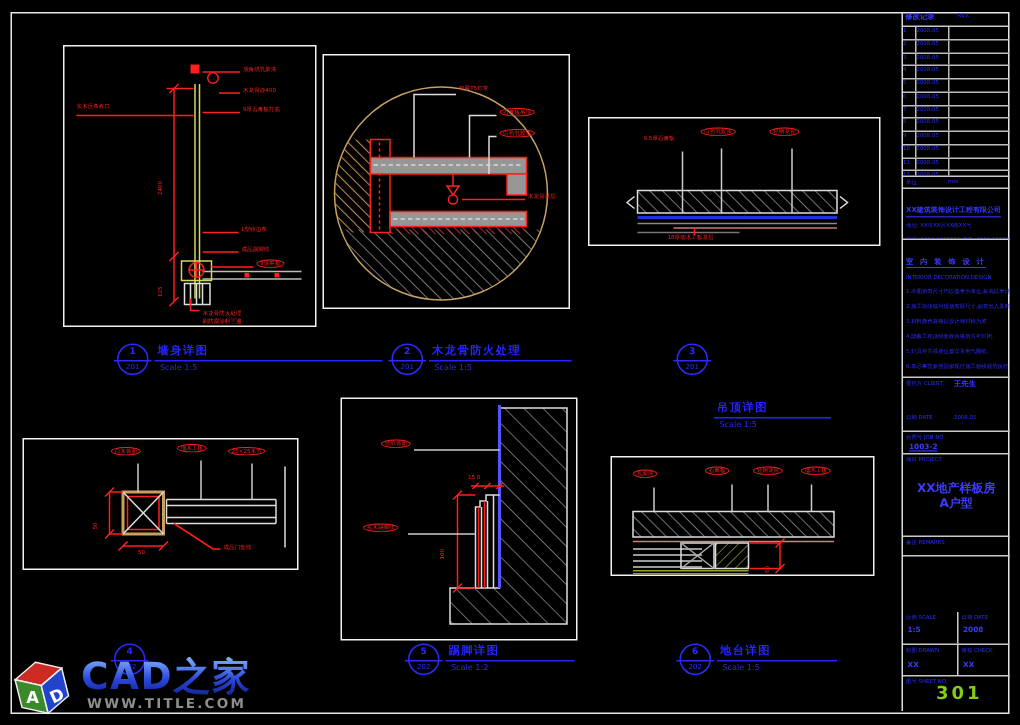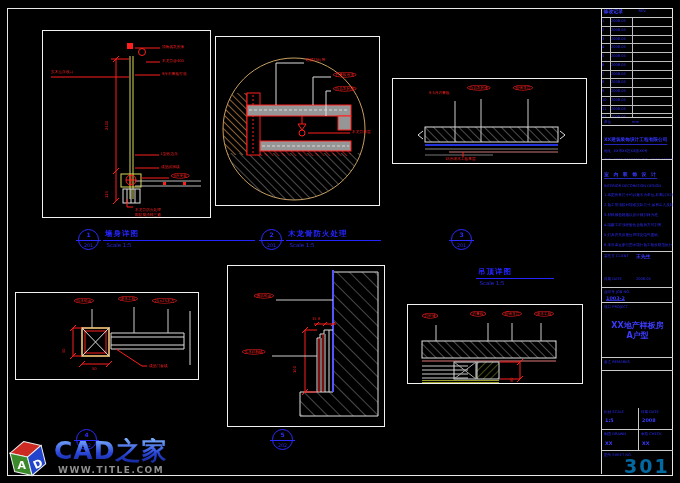--- a/index.html
+++ b/index.html
@@ -37,21 +37,21 @@
   .rc2{width:21px;border-right:1px solid #bdbdbd;flex:none;}
   .rc3{flex:1;}
   .tb-company{padding:2px 2px 0 2px;}
   .cname{color:#3434ff;font-size:6.5px;font-weight:bold;transform:scale(0.72);transform-origin:0 0;
          white-space:nowrap;border-bottom:1px solid #3434ff;display:inline-block;padding-bottom:1px;}
   .brandrow{color:#3a3aff;font-size:7px;font-weight:bold;letter-spacing:2px;transform:scale(0.7);
             transform-origin:0 0;white-space:nowrap;border-bottom:1px solid #3a3aff;display:inline-block;}
   .fieldlab{position:absolute;left:2px;top:1px;}
   .fieldval{position:absolute;}
   .bigproj{color:#3c3cff;font-size:8px;font-weight:bold;text-align:center;line-height:1.3;}
-  .sheetno{color:#0369a1;font-size:19px;font-weight:bold;letter-spacing:2px;}
+  .sheetno{color:#84cc16;font-size:12px;font-weight:bold;letter-spacing:2px;}
   .gridcell{position:absolute;box-sizing:border-box;border-left:1px solid #c9c9c9;border-top:1px solid #c9c9c9;}
   
   .logo{position:absolute;left:8px;top:438px;z-index:20;display:flex;align-items:flex-start;}
   .brandtxt{font-size:25px;font-weight:bold;line-height:1;margin-left:6px;
             background:linear-gradient(180deg,#7fb4ff 0%,#2a46d8 60%,#15279a 100%);
             -webkit-background-clip:text;background-clip:text;color:transparent;letter-spacing:1px;}
   .urltxt{color:#8f8f8f;font-size:9px;font-weight:bold;letter-spacing:1.5px;margin:2px 0 0 10px;}
 </style>
 </head>
 <body>
@@ -306,20 +306,34 @@
     <div class="lcirc">
       <span class="ln">4</span>
       <span class="ls">202</span>
     </div>
   </div>
   <div class="vlabel" style="left:272px;top:429px;">
     <div class="lcirc">
       <span class="ln">5</span>
       <span class="ls">202</span>
     </div>
+    <div class="ltwrap" style="width:86px;">
+      <div class="lt">踢脚详图</div>
+      <div class="lsc">Scale 1:2</div>
+    </div>
+  </div>
+  <div class="vlabel" style="left:453px;top:429px;">
+    <div class="lcirc">
+      <span class="ln">6</span>
+      <span class="ls">202</span>
+    </div>
+    <div class="ltwrap" style="width:80px;">
+      <div class="lt">地台详图</div>
+      <div class="lsc">Scale 1:5</div>
+    </div>
   </div>
 
   
   <div class="tstrip">
 
     <div class="tsec" style="top:0;height:110px;">
       <div class="revhead">
         <span class="bt2" style="padding-left:2px;">修改记录</span>
         <span class="bt" style="padding-left:14px;">REV.</span>
       </div>

